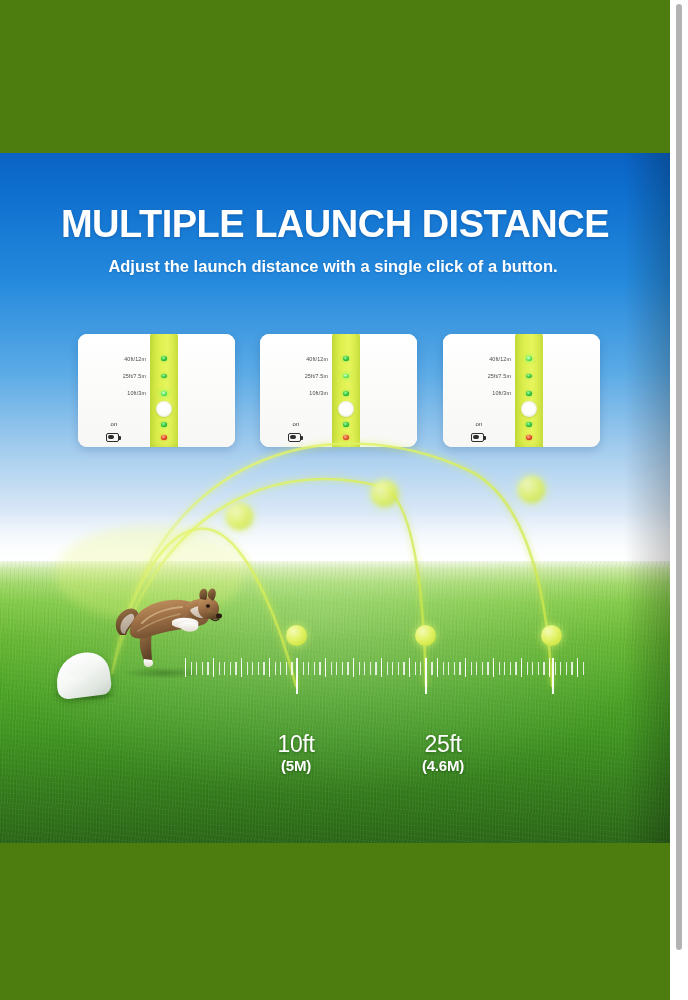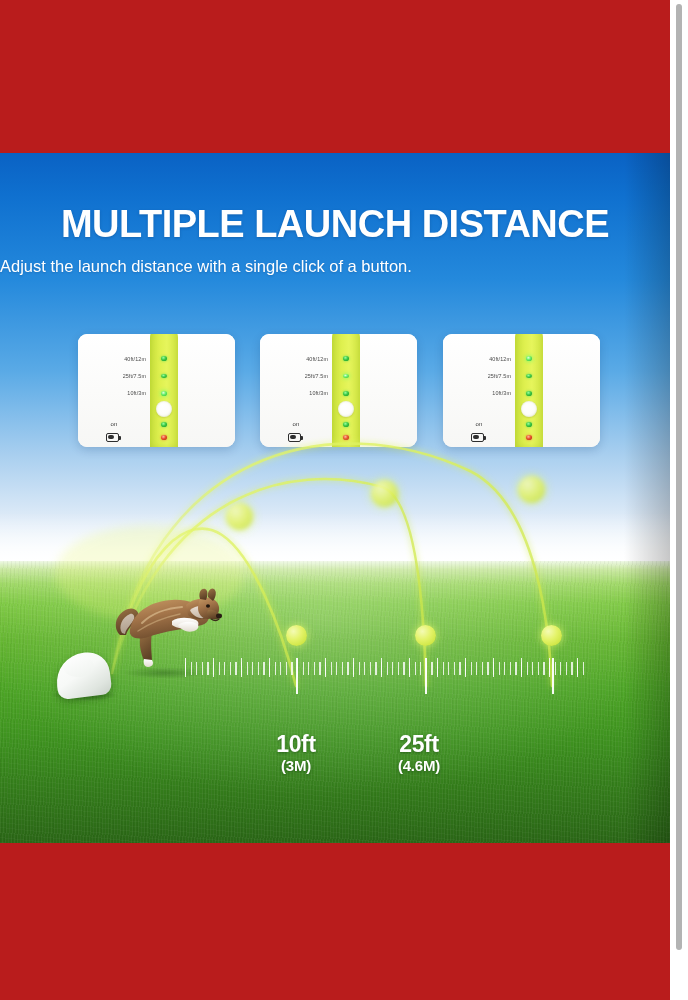--- a/index.html
+++ b/index.html
@@ -14,21 +14,21 @@
     overflow: hidden;
     font-family: "Liberation Sans", sans-serif;
   }
 
   
   #page {
     position: absolute;
     left: 0; top: 0;
     width: 670px;
     height: 1000px;
-    background: #b91c1c;
+    background: #4d7c0f;
     overflow: hidden;
   }
 
   
   #scrollbar-track {
     position: absolute;
     right: 0; top: 0;
     width: 18px;
     height: 1000px;
     background: #ffffff;
@@ -133,24 +133,24 @@
     font-size: 38px;
     font-weight: 700;
     letter-spacing: -0.5px;
     line-height: 1;
     text-shadow: 0 1px 3px rgba(0,40,90,.28);
   }
   #subtitle {
     position: absolute;
     left: 0; right: 4px;
     top: 105px;
-    text-align: left;
+    text-align: center;
     color: #ffffff;
     font-size: 16.5px;
-    font-weight: 400;
+    font-weight: 700;
     line-height: 1;
     text-shadow: 0 1px 2px rgba(0,40,90,.22);
   }
 
   
   .card {
     position: absolute;
     top: 181px;
     width: 157px;
     height: 113px;
@@ -370,32 +370,32 @@
   
   .dist {
     position: absolute;
     text-align: center;
     color: #ffffff;
     width: 120px;
     text-shadow: 0 1px 3px rgba(10,50,5,.5);
   }
   .dist .ft {
     font-size: 23px;
-    font-weight: 700;
+    font-weight: 400;
     line-height: 1;
     letter-spacing: -0.3px;
   }
   .dist .m {
     font-size: 15px;
     font-weight: 700;
     line-height: 1.3;
     letter-spacing: -0.2px;
   }
   #dist-1 { left: 236px; top: 580px; }
-  #dist-2 { left: 359px; top: 580px; }
+  #dist-2 { left: 383px; top: 580px; }
   #dist-3 { left: 492px; top: 580px; }
 </style>
 </head>
 <body>
 
 <div id="page">
 
   <div id="hero">
 
     <div class="sky"></div>
@@ -585,21 +585,21 @@
     <div id="ruler">
       <div class="ruler-ticks"></div>
       <div class="ruler-ticks major"></div>
       <div class="mark-line" style="left:111px; height:36px;"></div>
       <div class="mark-line" style="left:240px; height:36px;"></div>
       <div class="mark-line" style="left:367px; height:36px;"></div>
     </div>
 
     <div class="dist" id="dist-1">
       <div class="ft">10ft</div>
-      <div class="m">(3M)</div>
+      <div class="m">(5M)</div>
     </div>
     <div class="dist" id="dist-2">
       <div class="ft">25ft</div>
       <div class="m">(4.6M)</div>
     </div>
 
     <div class="edge-shade"></div>
   </div>
 </div>
 

